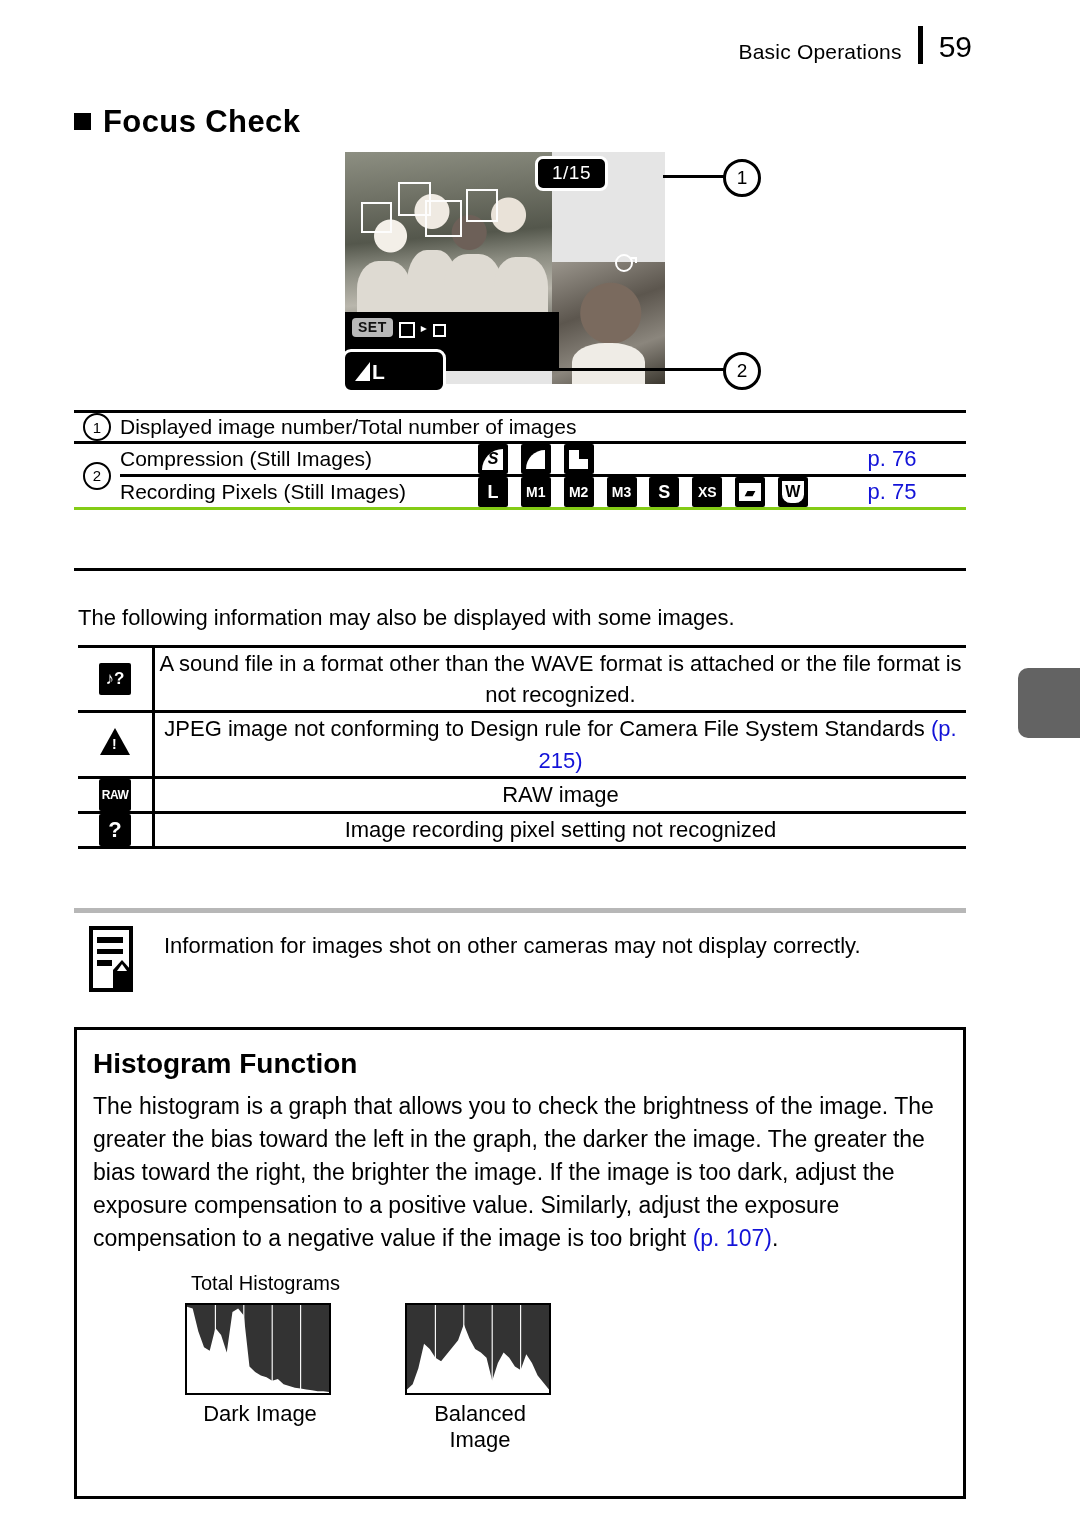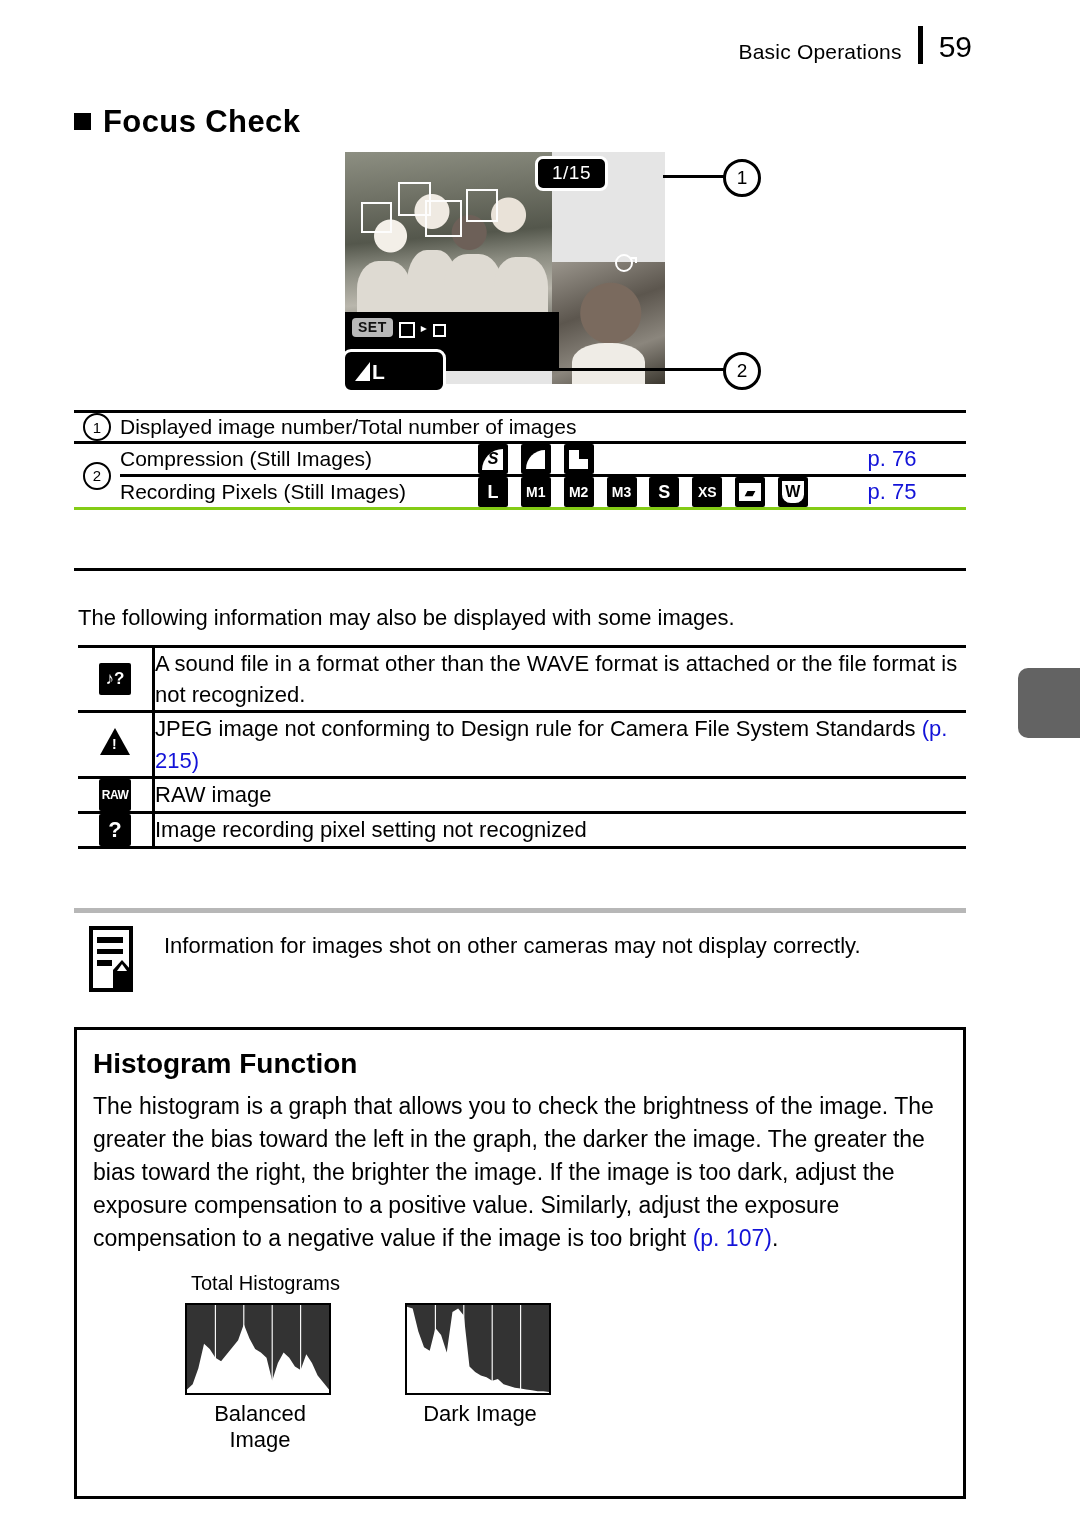--- a/index.html
+++ b/index.html
@@ -397,20 +397,21 @@
   .notes-table td { padding: 0; vertical-align: middle; }
   .nt-icon {
     width: 74px;
     text-align: center;
     border-right: 3px solid #000;
     padding: 10px 0;
   }
   .nt-text {
     padding: 10px 6px 10px 16px;
     line-height: 1.42;
+    text-align: center;
   }
   .icon-sq {
     display: inline-flex;
     align-items: center;
     justify-content: center;
     width: 32px; height: 32px;
     background: #000;
     color: #fff;
     font-weight: bold;
     border-radius: 2px;
@@ -670,39 +671,39 @@
     <span>positive value. Similarly, adjust the exposure compensation to a</span>
     <span>negative value if the image is too bright </span><span class="link">(p. 107)</span><span>.</span>
   </div>
 
   <div class="samples-label">Total Histograms</div>
 
   <div class="hist-row">
     <div class="hist-cell">
       <div class="hist-box">
         <svg viewBox="0 0 100 60" preserveAspectRatio="none">
+          <polygon class="hist-area" points="0,60 0.00,1.20 4.00,2.40 8.00,18.00 12.00,28.80 16.00,31.20 20.00,15.60 24.00,20.40 28.00,32.40 32.00,4.80 36.00,2.40 40.00,7.20 44.00,42.00 48.00,45.60 52.00,48.00 56.00,49.20 60.00,51.60 64.00,50.40 68.00,54.00 72.00,55.20 76.00,56.40 80.00,57.00 84.00,57.60 88.00,58.20 92.00,58.80 96.00,58.80 100.00,59.40 100,60" fill="#ffffff"></polygon>
+          <g class="hist-grid" stroke="#ffffff" stroke-width="0.8">
+              <line x1="20" x2="20" y1="0" y2="60"></line>
+              <line x1="40" x2="40" y1="0" y2="60"></line>
+              <line x1="60" x2="60" y1="0" y2="60"></line>
+              <line x1="80" x2="80" y1="0" y2="60"></line>
+            </g>
+        </svg>
+      </div>
+      <div class="hist-caption">Dark Image</div>
+    </div>
+    <div class="hist-cell">
+      <div class="hist-box">
+        <svg viewBox="0 0 100 60" preserveAspectRatio="none">
           <polygon class="hist-area" points="0,60 0.00,57.60 4.00,54.00 8.00,43.20 12.00,26.40 16.00,30.00 20.00,36.00 24.00,38.40 28.00,33.60 32.00,28.80 36.00,24.00 40.00,13.20 44.00,22.80 48.00,30.00 52.00,32.40 56.00,36.00 60.00,51.60 64.00,39.60 68.00,32.40 72.00,36.00 76.00,42.00 80.00,44.40 84.00,33.60 88.00,39.60 92.00,48.00 96.00,52.80 100.00,57.60 100,60" fill="#ffffff"></polygon>
           <g class="hist-grid" stroke="#ffffff" stroke-width="0.8">
               <line x1="20" x2="20" y1="0" y2="60"></line>
               <line x1="40" x2="40" y1="0" y2="60"></line>
               <line x1="60" x2="60" y1="0" y2="60"></line>
               <line x1="80" x2="80" y1="0" y2="60"></line>
             </g>
         </svg>
       </div>
       <div class="hist-caption">Balanced Image</div>
     </div>
-    <div class="hist-cell">
-      <div class="hist-box">
-        <svg viewBox="0 0 100 60" preserveAspectRatio="none">
-          <polygon class="hist-area" points="0,60 0.00,1.20 4.00,2.40 8.00,18.00 12.00,28.80 16.00,31.20 20.00,15.60 24.00,20.40 28.00,32.40 32.00,4.80 36.00,2.40 40.00,7.20 44.00,42.00 48.00,45.60 52.00,48.00 56.00,49.20 60.00,51.60 64.00,50.40 68.00,54.00 72.00,55.20 76.00,56.40 80.00,57.00 84.00,57.60 88.00,58.20 92.00,58.80 96.00,58.80 100.00,59.40 100,60" fill="#ffffff"></polygon>
-          <g class="hist-grid" stroke="#ffffff" stroke-width="0.8">
-              <line x1="20" x2="20" y1="0" y2="60"></line>
-              <line x1="40" x2="40" y1="0" y2="60"></line>
-              <line x1="60" x2="60" y1="0" y2="60"></line>
-              <line x1="80" x2="80" y1="0" y2="60"></line>
-            </g>
-        </svg>
-      </div>
-      <div class="hist-caption">Dark Image</div>
-    </div>
   </div>
 </div>
 
 </body></html>

